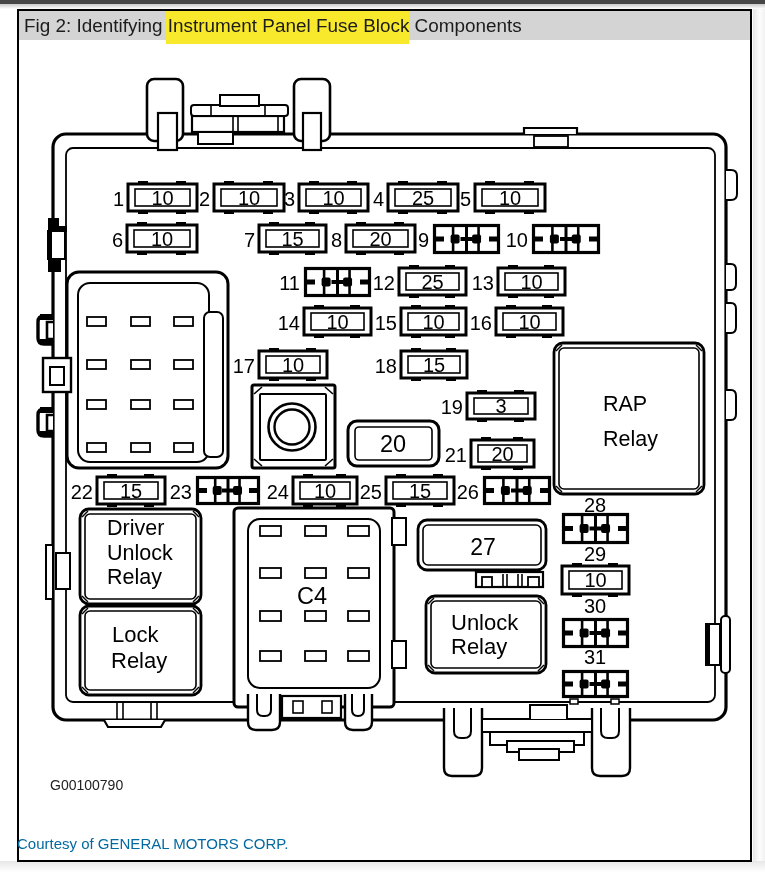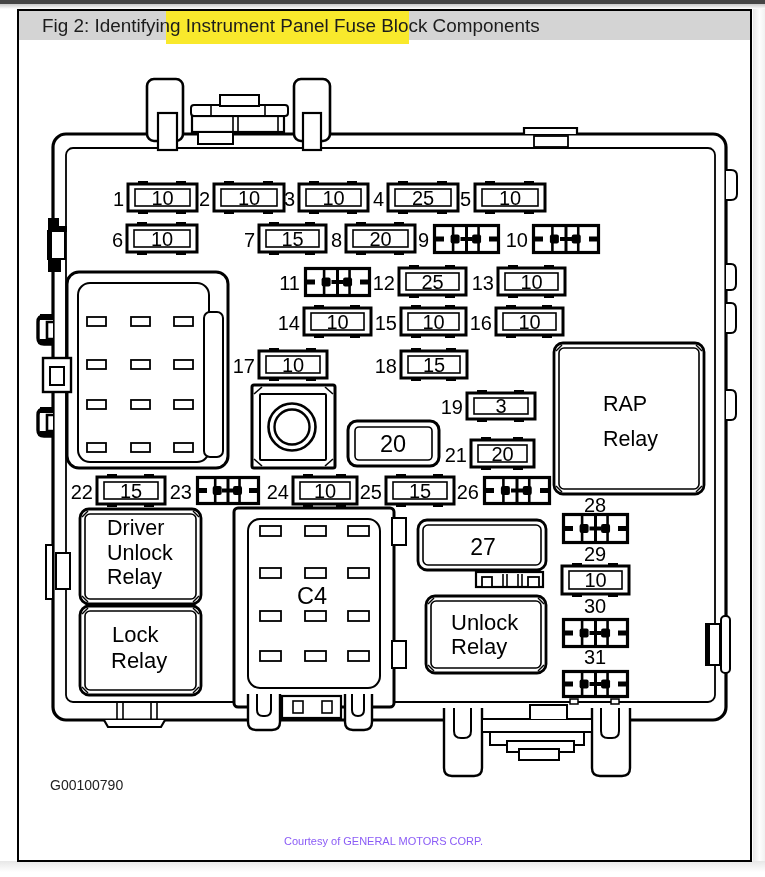--- a/index.html
+++ b/index.html
@@ -16,21 +16,21 @@
 <div style="position:absolute;left:753px;top:9px;width:12px;height:852px;background:linear-gradient(to right,#e7e7e7,#fdfdfd 55%,#f1f1f1);"></div>
 
 <div style="position:absolute;left:0;top:861px;width:765px;height:16px;background:linear-gradient(to bottom,#e7e7e7,#ffffff 70%);"></div>
 
 <div style="position:absolute;left:17px;top:9px;width:731px;height:849px;border:2px solid #000;background:#fff;"></div>
 
 <div style="position:absolute;left:19px;top:11px;width:731px;height:29px;background:#d4d4d4;"></div>
 
 <div style="position:absolute;left:166px;top:11px;width:243px;height:33px;background:#f9e92c;"></div>
 
-<div style="position:absolute;left:24px;top:11px;height:29px;font-size:18.9px;line-height:30px;color:#1c1c1c;white-space:nowrap;margin-left:18px;">Fig 2: Identifying Instrument Panel Fuse Block Components</div>
+<div style="position:absolute;left:24px;top:11px;height:29px;font-size:18.9px;line-height:30px;color:#1c1c1c;white-space:nowrap;">Fig 2: Identifying Instrument Panel Fuse Block Components</div>
 
 <svg style="position:absolute;left:0;top:0;" width="765" height="877" viewBox="0 0 765 877" fill="#000" font-family="Liberation Sans, sans-serif">
 
 <g>
 <rect x="53" y="134" width="673" height="586" rx="13" fill="#fff" stroke="#000" stroke-width="3.2"></rect>
 <rect x="66" y="148" width="649" height="554" rx="7" fill="none" stroke="#000" stroke-width="1.8"></rect>
 </g>
 
 <g>
 <rect x="147" y="79" width="36" height="62" rx="7" fill="#fff" stroke="#000" stroke-width="2.6"></rect>
@@ -653,13 +653,13 @@
 <rect x="482" y="719" width="110" height="13" fill="#fff" stroke="#000" stroke-width="2"></rect>
 <rect x="490" y="732" width="94" height="13" fill="#fff" stroke="#000" stroke-width="2"></rect>
 <rect x="507" y="741" width="67" height="11" fill="#fff" stroke="#000" stroke-width="2"></rect>
 <rect x="519" y="749" width="40" height="11" fill="#fff" stroke="#000" stroke-width="2"></rect>
 <path d="M530 719 L530 705 L567 705 L567 719" fill="#fff" stroke="#000" stroke-width="2"></path>
 </g>
 </svg>
 
 <div style="position:absolute;left:50px;top:777px;font-size:14px;color:#222;">G00100790</div>
 
-<div style="position:absolute;left:17px;top:835px;width:733px;text-align:center;font-size:11px;color:#8b5cf6;">Courtesy of GENERAL MOTORS CORP.</div>
+<div style="position:absolute;left:17px;top:835px;width:733px;text-align:left;font-size:15px;color:#0369a1;">Courtesy of GENERAL MOTORS CORP.</div>
 
 </body></html>

